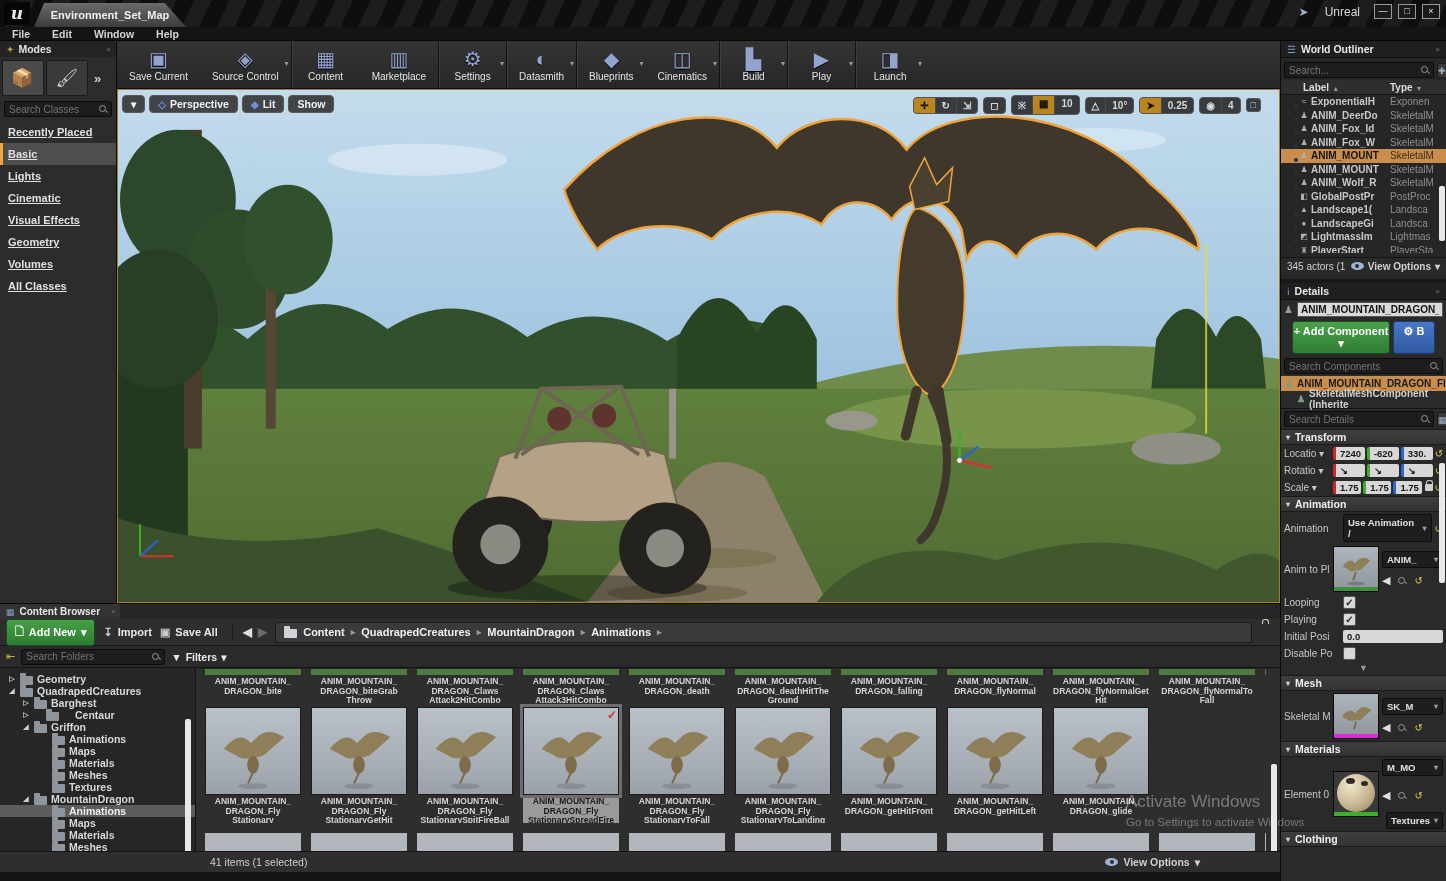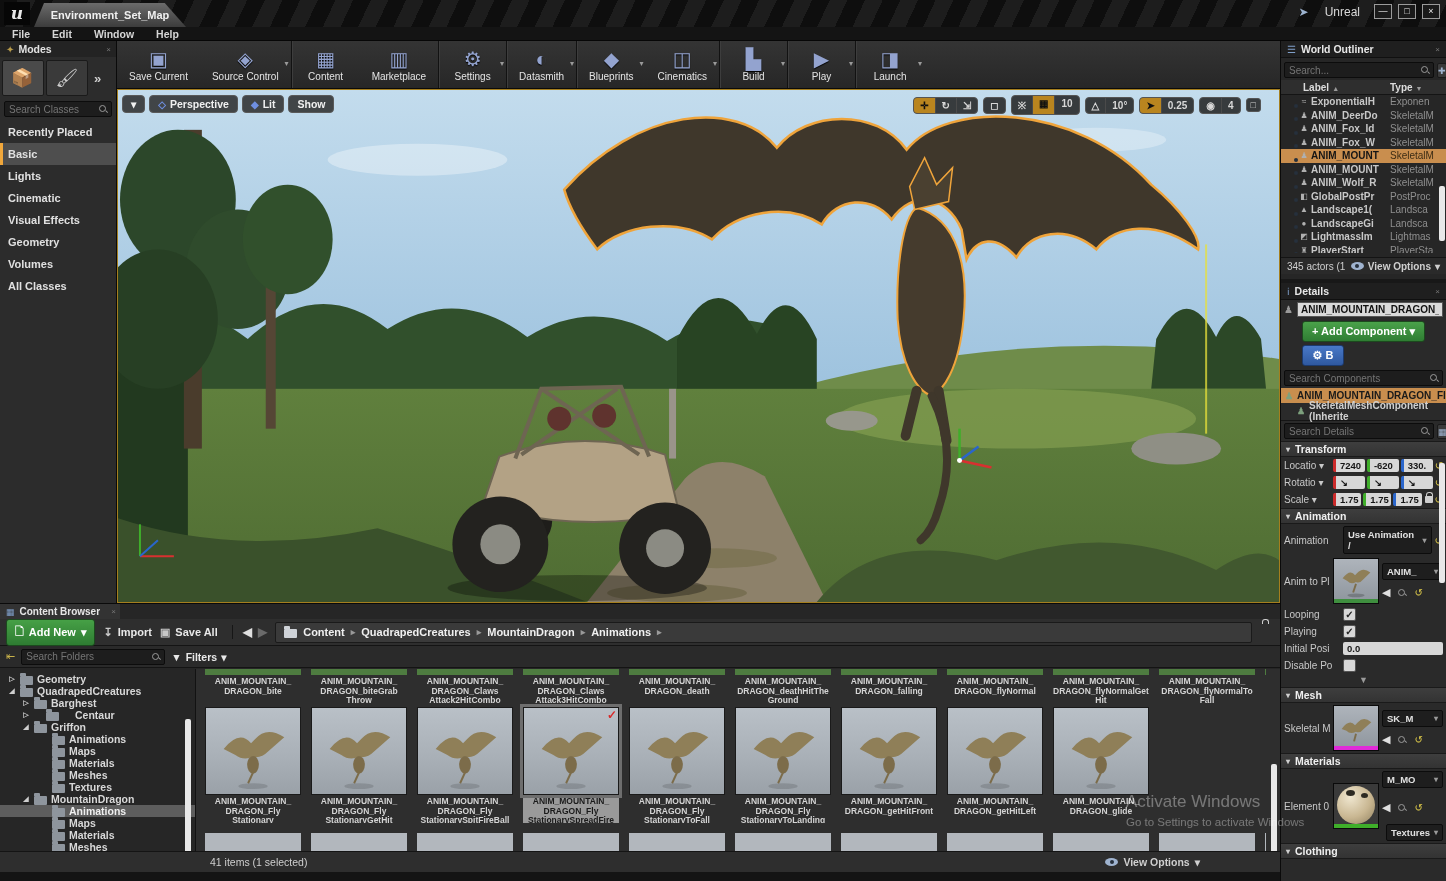--- a/index.html
+++ b/index.html
@@ -50,21 +50,21 @@
   .mode-more { color:#cfcfcf; font-size:13px; font-weight:bold; margin-left:4px; }
   .searchbox { display:flex; align-items:center; background:#1d1d1d; border:1px solid #0c0c0c;
     border-radius:2px; height:16px; margin:2px 4px; padding:0 4px; }
   .searchbox input { flex:1; background:transparent; border:none; outline:none; color:#cfcfcf;
     font-size:10px; font-family:inherit; min-width:0; }
   .mag { position:relative; width:8px; height:8px; flex:none; }
   .mag::before { content:""; position:absolute; left:0; top:0; width:5px; height:5px; border:1.4px solid #9a9a9a; border-radius:50%; }
   .mag::after { content:""; position:absolute; left:5.5px; top:5.5px; width:3px; height:1.4px; background:#9a9a9a; transform:rotate(45deg); }
   .mode-list { margin-top:4px; }
   .mode-item { height:22px; display:flex; align-items:center; padding-left:8px; font-size:11px;
-    font-weight:bold; color:#e0e0e0; position:relative; }
+    font-weight:bold; color:#e0e0e0; position:relative;text-decoration:underline; }
   .mode-item.selected { background:#4e4e4e; }
   .mode-item.selected::before { content:""; position:absolute; left:0; top:0; bottom:0; width:3px; background:#f0a73b; }
 
   
   .viewport { position:absolute; left:117px; top:89px; width:1163px; height:514px; border:1px solid #a57f1e; }
   .scene { position:absolute; inset:0; width:100%; height:100%; display:block; }
   .vp-topleft { position:absolute; left:4px; top:5px; display:flex; gap:4px; align-items:center; }
   .vpill { background:rgba(42,42,42,.85); border:1px solid #5a5a5a; border-radius:4px; color:#f0f0f0;
     font-size:10.5px; font-weight:bold; padding:2px 8px; display:flex; align-items:center; gap:4px; }
   .vpill .vico { font-size:10px; color:#6f8fe0; }
@@ -101,21 +101,21 @@
   .out-foot { position:absolute; left:0; right:0; bottom:0; height:17px; background:#2a2a2a; border-top:1px solid #141414;
     display:flex; align-items:center; font-size:10px; padding:0 6px; color:#cfcfcf; }
   .out-foot .vo { margin-left:auto; display:flex; gap:4px; align-items:center; font-weight:bold; }
   .scrollthumb { position:absolute; width:6px; background:#e8e8e8; border-radius:2px; }
 
   .details { position:absolute; top:238px; left:0; right:0; bottom:0; background:#2a2a2a; border-top:4px solid #181818; }
   .actor-name { display:flex; align-items:center; gap:4px; padding:2px 3px; }
   .actor-name .aico { font-size:10px; color:#9a9a9a; }
   .actor-name input { flex:1; height:15px; background:#d9d9d9; border:1px solid #555; color:#111;
     font-size:10px; font-weight:bold; font-family:inherit; padding:0 3px; min-width:0;}
-  .comp-btns { display:flex; gap:3px; padding:2px 21px;flex-direction:column; }
+  .comp-btns { display:flex; gap:3px; padding:2px 11px; }
   .addcomp { flex:1; background:linear-gradient(#4aa24a,#2f7d33); border:1px solid #1c4a1e; border-radius:3px;
     color:#fff; font-size:11px; font-weight:bold; text-align:center; padding:3px 0; }
   .bpbtn { width:42px; background:linear-gradient(#4878c8,#2f59a0); border:1px solid #1c3a6e; border-radius:3px;
     color:#fff; font-size:11px; font-weight:bold; text-align:center; padding:3px 0; }
   .comp-row { display:flex; align-items:center; gap:4px; height:15px; font-size:10px; font-weight:bold;
     color:#d0d0d0; padding-left:4px; }
   .comp-row.selected { background:#c98e4e; color:#1a1a1a; }
   .comp-row .cico { font-size:9px; color:#7da07d; }
   .detail-tools { display:flex; gap:3px; align-items:center; padding:2px 3px; border-top:1px solid #151515; margin-top:2px;}
   .detail-tools .searchbox { flex:1; margin:0; }

